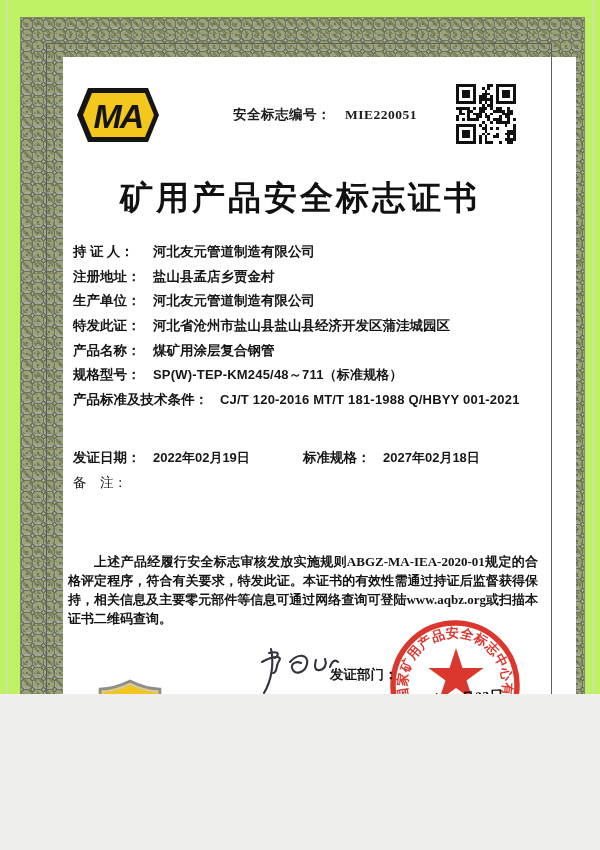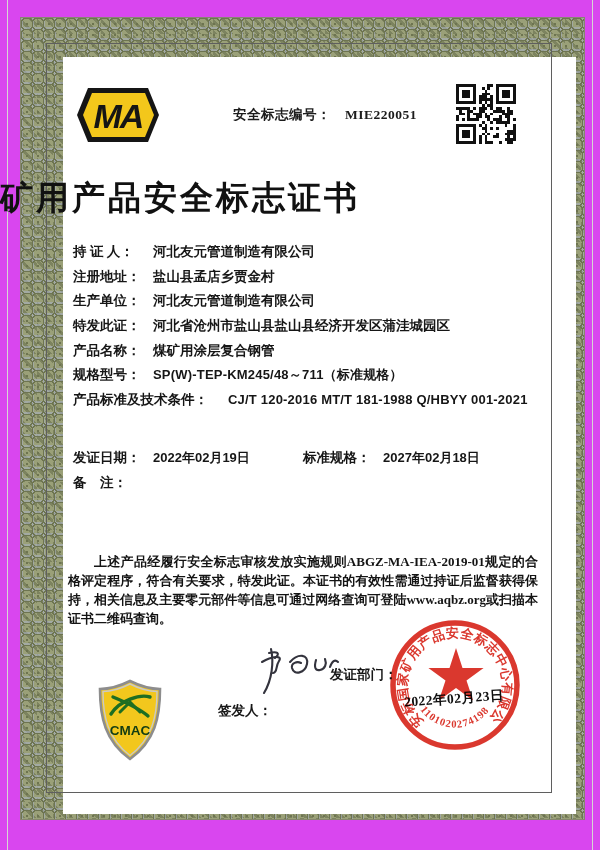--- a/index.html
+++ b/index.html
@@ -1,51 +1,51 @@
 <!DOCTYPE html>
 <html><head>
 <meta charset="utf-8">
 <style>
   html,body{margin:0;padding:0;}
   body{width:600px;height:850px;background:#eeeeec;font-family:"Liberation Serif","DejaVu Serif",serif;}
-  .page{position:relative;width:600px;height:850px;background:#d946ef;overflow:hidden;}
+  .page{position:relative;width:600px;height:694px;background:#bef264;overflow:hidden;}
   .scan-edge{position:absolute;top:0;bottom:0;width:1px;background:#d6d6d2;}
   
   .frame{position:absolute;left:20px;top:17px;width:563px;height:801px;border:1px solid #86866f;
     background-color:#9aa078;
     background-image:
       repeating-radial-gradient(circle at 6px 6px, #6d7450 0 1.4px, rgba(0,0,0,0) 1.4px 5.5px),
       repeating-linear-gradient(90deg, rgba(170,178,198,.55) 0 2px, rgba(0,0,0,0) 2px 11px),
       repeating-linear-gradient(0deg, rgba(170,178,198,.55) 0 2px, rgba(0,0,0,0) 2px 11px),
       repeating-linear-gradient(45deg, rgba(58,64,38,.30) 0 3px, rgba(0,0,0,0) 3px 8px);
     background-size:11px 11px,22px 22px,22px 22px,16px 16px;}
   .frame-inner{position:absolute;left:42px;top:39px;width:513px;height:757px;background:#fff;}
   .border-line{position:absolute;left:46px;top:43px;width:504px;height:748px;border:1.6px solid #5f5f5f;pointer-events:none;}
 
   .abs{position:absolute;}
   .ma-logo{left:76px;top:87px;}
   .certno{left:233px;top:106px;font-size:13.5px;font-weight:600;color:#1c1c1c;letter-spacing:.5px;}
   .certno .val{font-family:"Liberation Serif",serif;margin-left:14px;}
   .qr{left:456px;top:83px;}
-  .title{left:0;top:176px;width:100%;text-align:left;font-size:33px;font-weight:900;letter-spacing:3px;color:#111;}
+  .title{left:0;top:176px;width:100%;text-align:center;font-size:33px;font-weight:900;letter-spacing:3px;color:#111;}
 
   .fields{left:73px;top:243px;width:478px;}
   .field-row{display:flex;align-items:baseline;height:24.7px;font-size:13.5px;color:#161616;}
   .f-label{flex:0 0 80px;font-weight:600;white-space:nowrap;}
-  .field-row.wide .f-label{flex:0 0 auto;margin-right:20px;}
+  .field-row.wide .f-label{flex:0 0 auto;margin-right:12px;}
   .f-value{font-weight:600;white-space:nowrap;}
   .f-value.tech{font-family:"Liberation Sans","DejaVu Sans",sans-serif;font-weight:700;font-size:13px;letter-spacing:.2px;text-align:right;}
 
   .dates{left:73px;top:449px;display:flex;align-items:flex-start;font-size:13.5px;color:#161616;}
   .dates .lab{font-weight:600;flex:0 0 80px;}
   .dates .val{font-family:"Liberation Sans","DejaVu Sans",sans-serif;font-weight:700;font-size:13px;flex:0 0 150px;}
   .dates .lab2{font-weight:600;flex:0 0 80px;}
   .dates .val2{font-family:"Liberation Sans","DejaVu Sans",sans-serif;font-weight:700;font-size:13px;}
 
-  .remark{left:73px;top:474px;font-size:13.5px;font-weight:700;color:#161616;}
+  .remark{left:73px;top:474px;font-size:13.5px;font-weight:400;color:#161616;}
   .statement{left:68px;top:552px;width:470px;font-size:13px;font-weight:700;line-height:19px;color:#141414;text-align:justify;text-indent:2em;}
 
   .cmac{left:96px;top:678px;}
   .signer{left:218px;top:666px;font-size:13.5px;font-weight:600;color:#161616;margin-top:36px;}
   .signature{left:250px;top:640px;}
   .issuer{left:330px;top:666px;font-size:13.5px;font-weight:600;color:#161616;}
 
   .seal{left:388px;top:618px;mix-blend-mode:multiply;opacity:.93;z-index:4;}
   .stamp-date{left:404px;top:690px;font-size:13.5px;font-weight:700;color:#101010;transform:rotate(-4deg);z-index:5;mix-blend-mode:multiply;letter-spacing:.5px;}
 </style>
@@ -255,21 +255,21 @@
 
   <div class="abs dates">
     <span class="lab">发证日期：</span>
     <span class="val">2022年02月19日</span>
     <span class="lab2">标准规格：</span>
     <span class="val2">2027年02月18日</span>
   </div>
 
   <div class="abs remark">备　注：</div>
 
-  <div class="abs statement">上述产品经履行安全标志审核发放实施规则ABGZ-MA-IEA-2019-01规定的合格评定程序，符合有关要求，特发此证。本证书的有效性需通过持证后监督获得保持，相关信息及主要零元部件等信息可通过网络查询可登陆www.aqbz.org或扫描本证书二维码查询。</div>
+  <div class="abs statement">上述产品经履行安全标志审核发放实施规则ABGZ-MA-IEA-2020-01规定的合格评定程序，符合有关要求，特发此证。本证书的有效性需通过持证后监督获得保持，相关信息及主要零元部件等信息可通过网络查询可登陆www.aqbz.org或扫描本证书二维码查询。</div>
 
   <div class="abs cmac">
     <svg width="68" height="84" viewBox="0 0 68 84">
       <path d="M34,3 C46,9 57,11 64,11 C64,39 59,63 34,81 C9,63 4,39 4,11 C11,11 22,9 34,3 Z" fill="#f2c71d" stroke="#8d8d8d" stroke-width="2.6"></path>
       <path d="M34,6 C45,11.5 55,13.5 61,13.5 C61,39 56,60.5 34,77.5 C12,60.5 7,39 7,13.5 C13,13.5 23,11.5 34,6 Z" fill="none" stroke="#c9c9c9" stroke-width="1.4"></path>
       <path d="M15,36 C24,22 44,16 54,19 M17,19 C29,24 45,32 52,38" fill="none" stroke="#1d6e22" stroke-width="3.4" stroke-linecap="round"></path>
       <path d="M24,34 L34,24 L44,34" fill="none" stroke="#1d6e22" stroke-width="3" stroke-linecap="round"></path>
       <text x="34" y="57" text-anchor="middle" font-family="Liberation Sans, sans-serif" font-size="13.5" font-weight="900" fill="#123c12">CMAC</text>
     </svg>
   </div>

